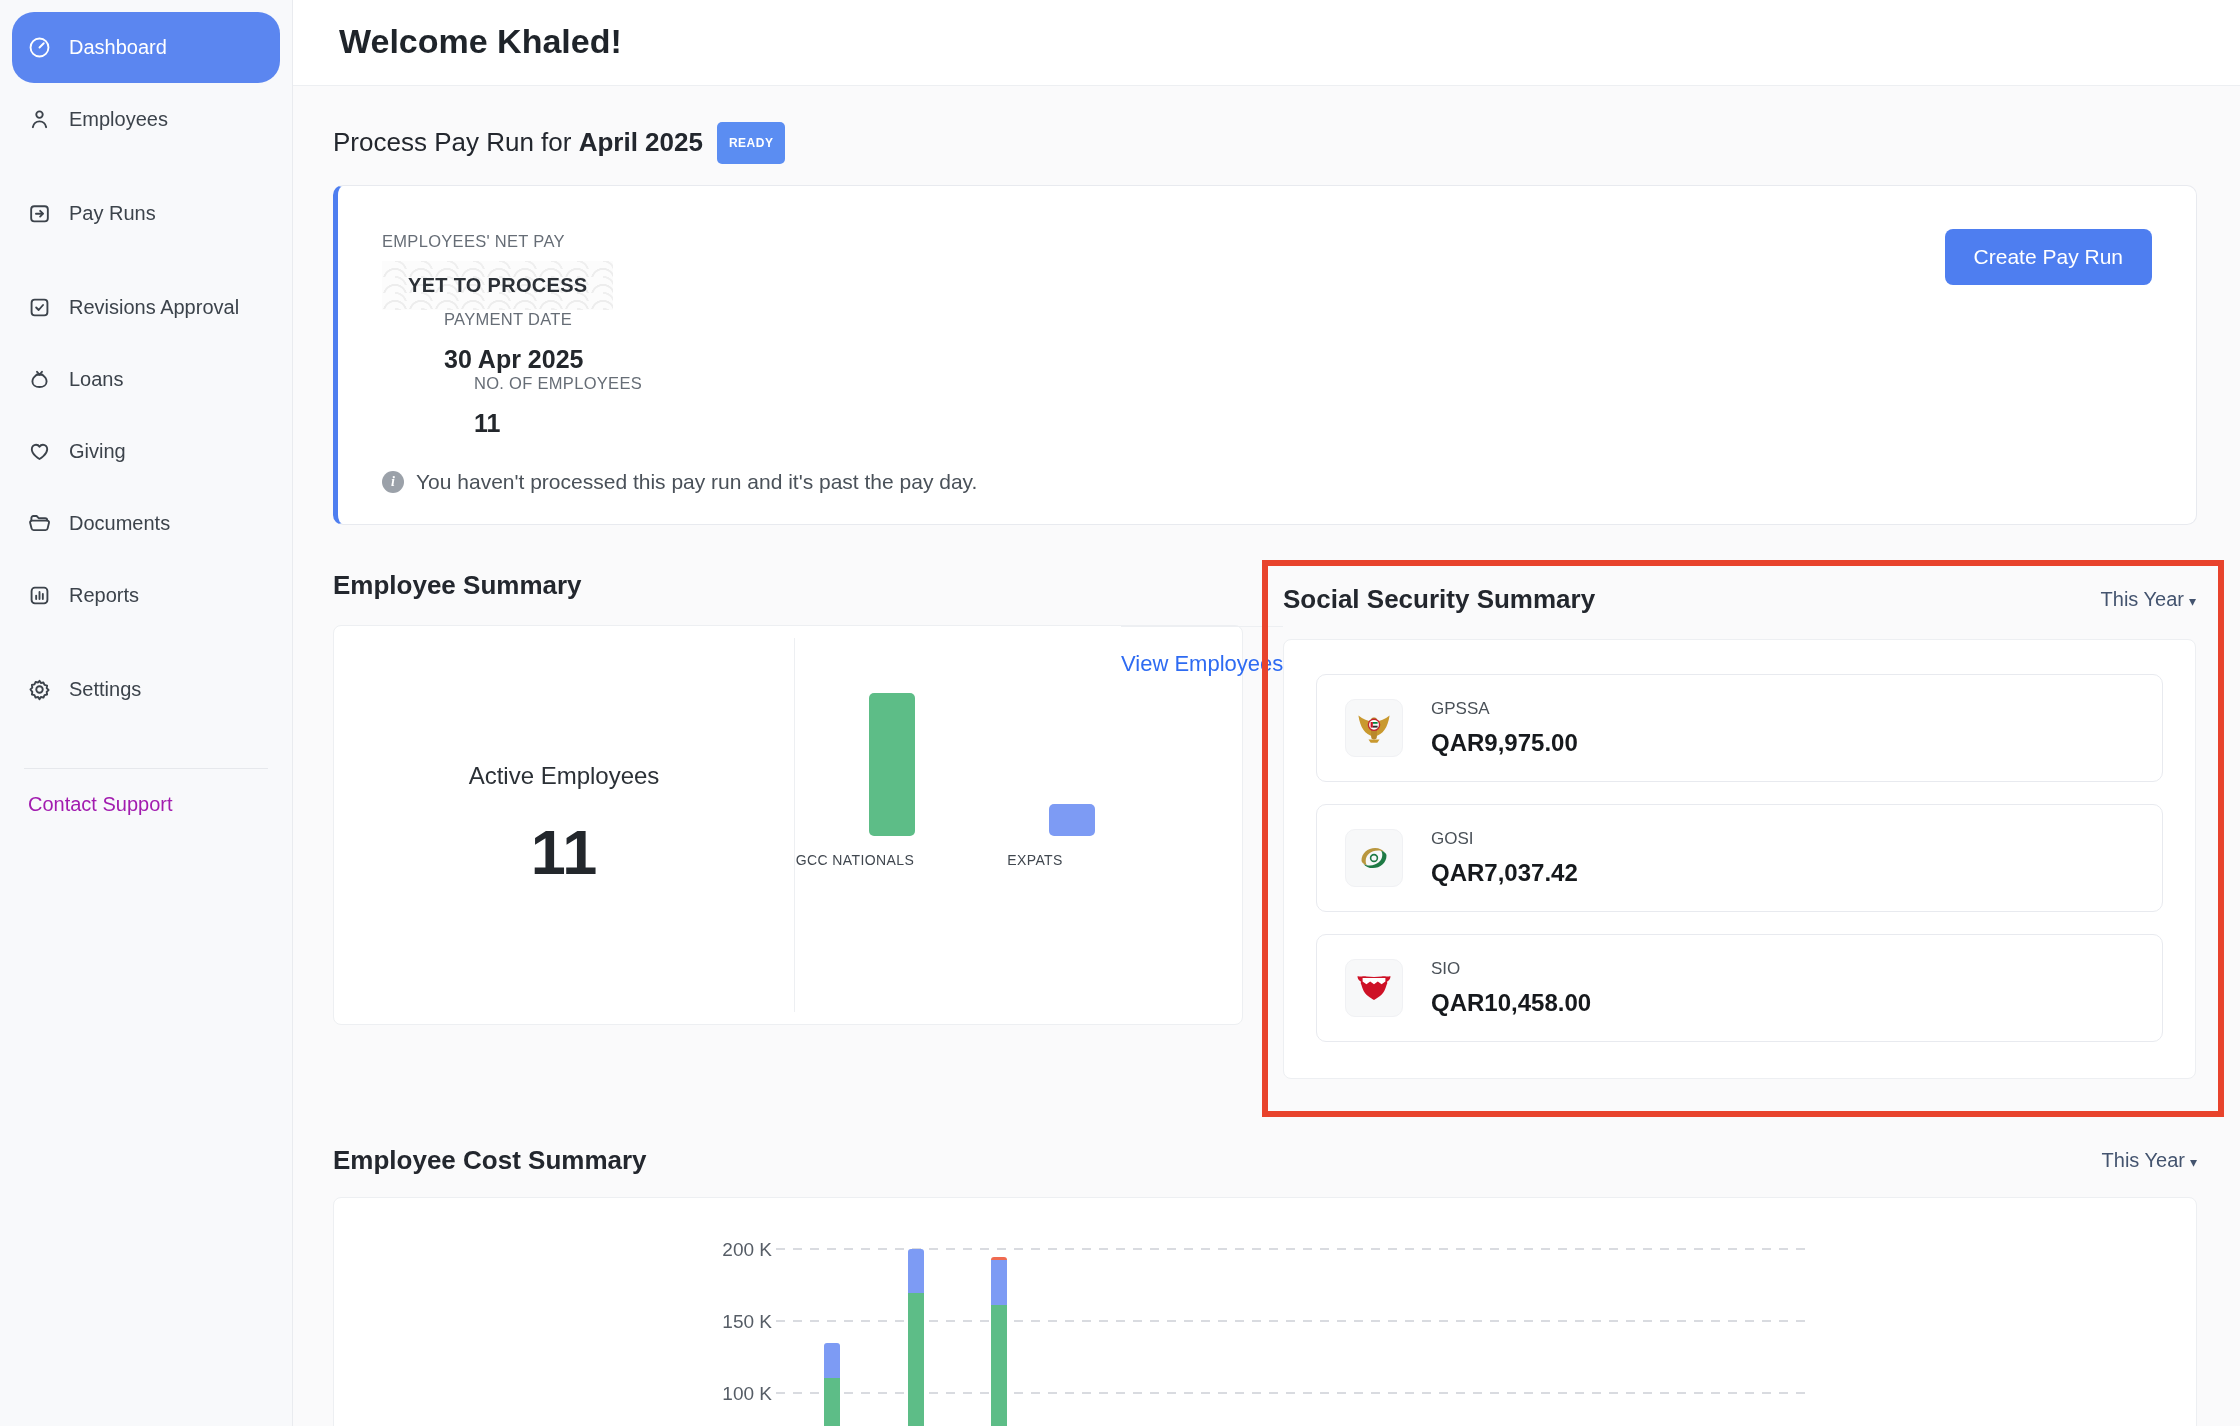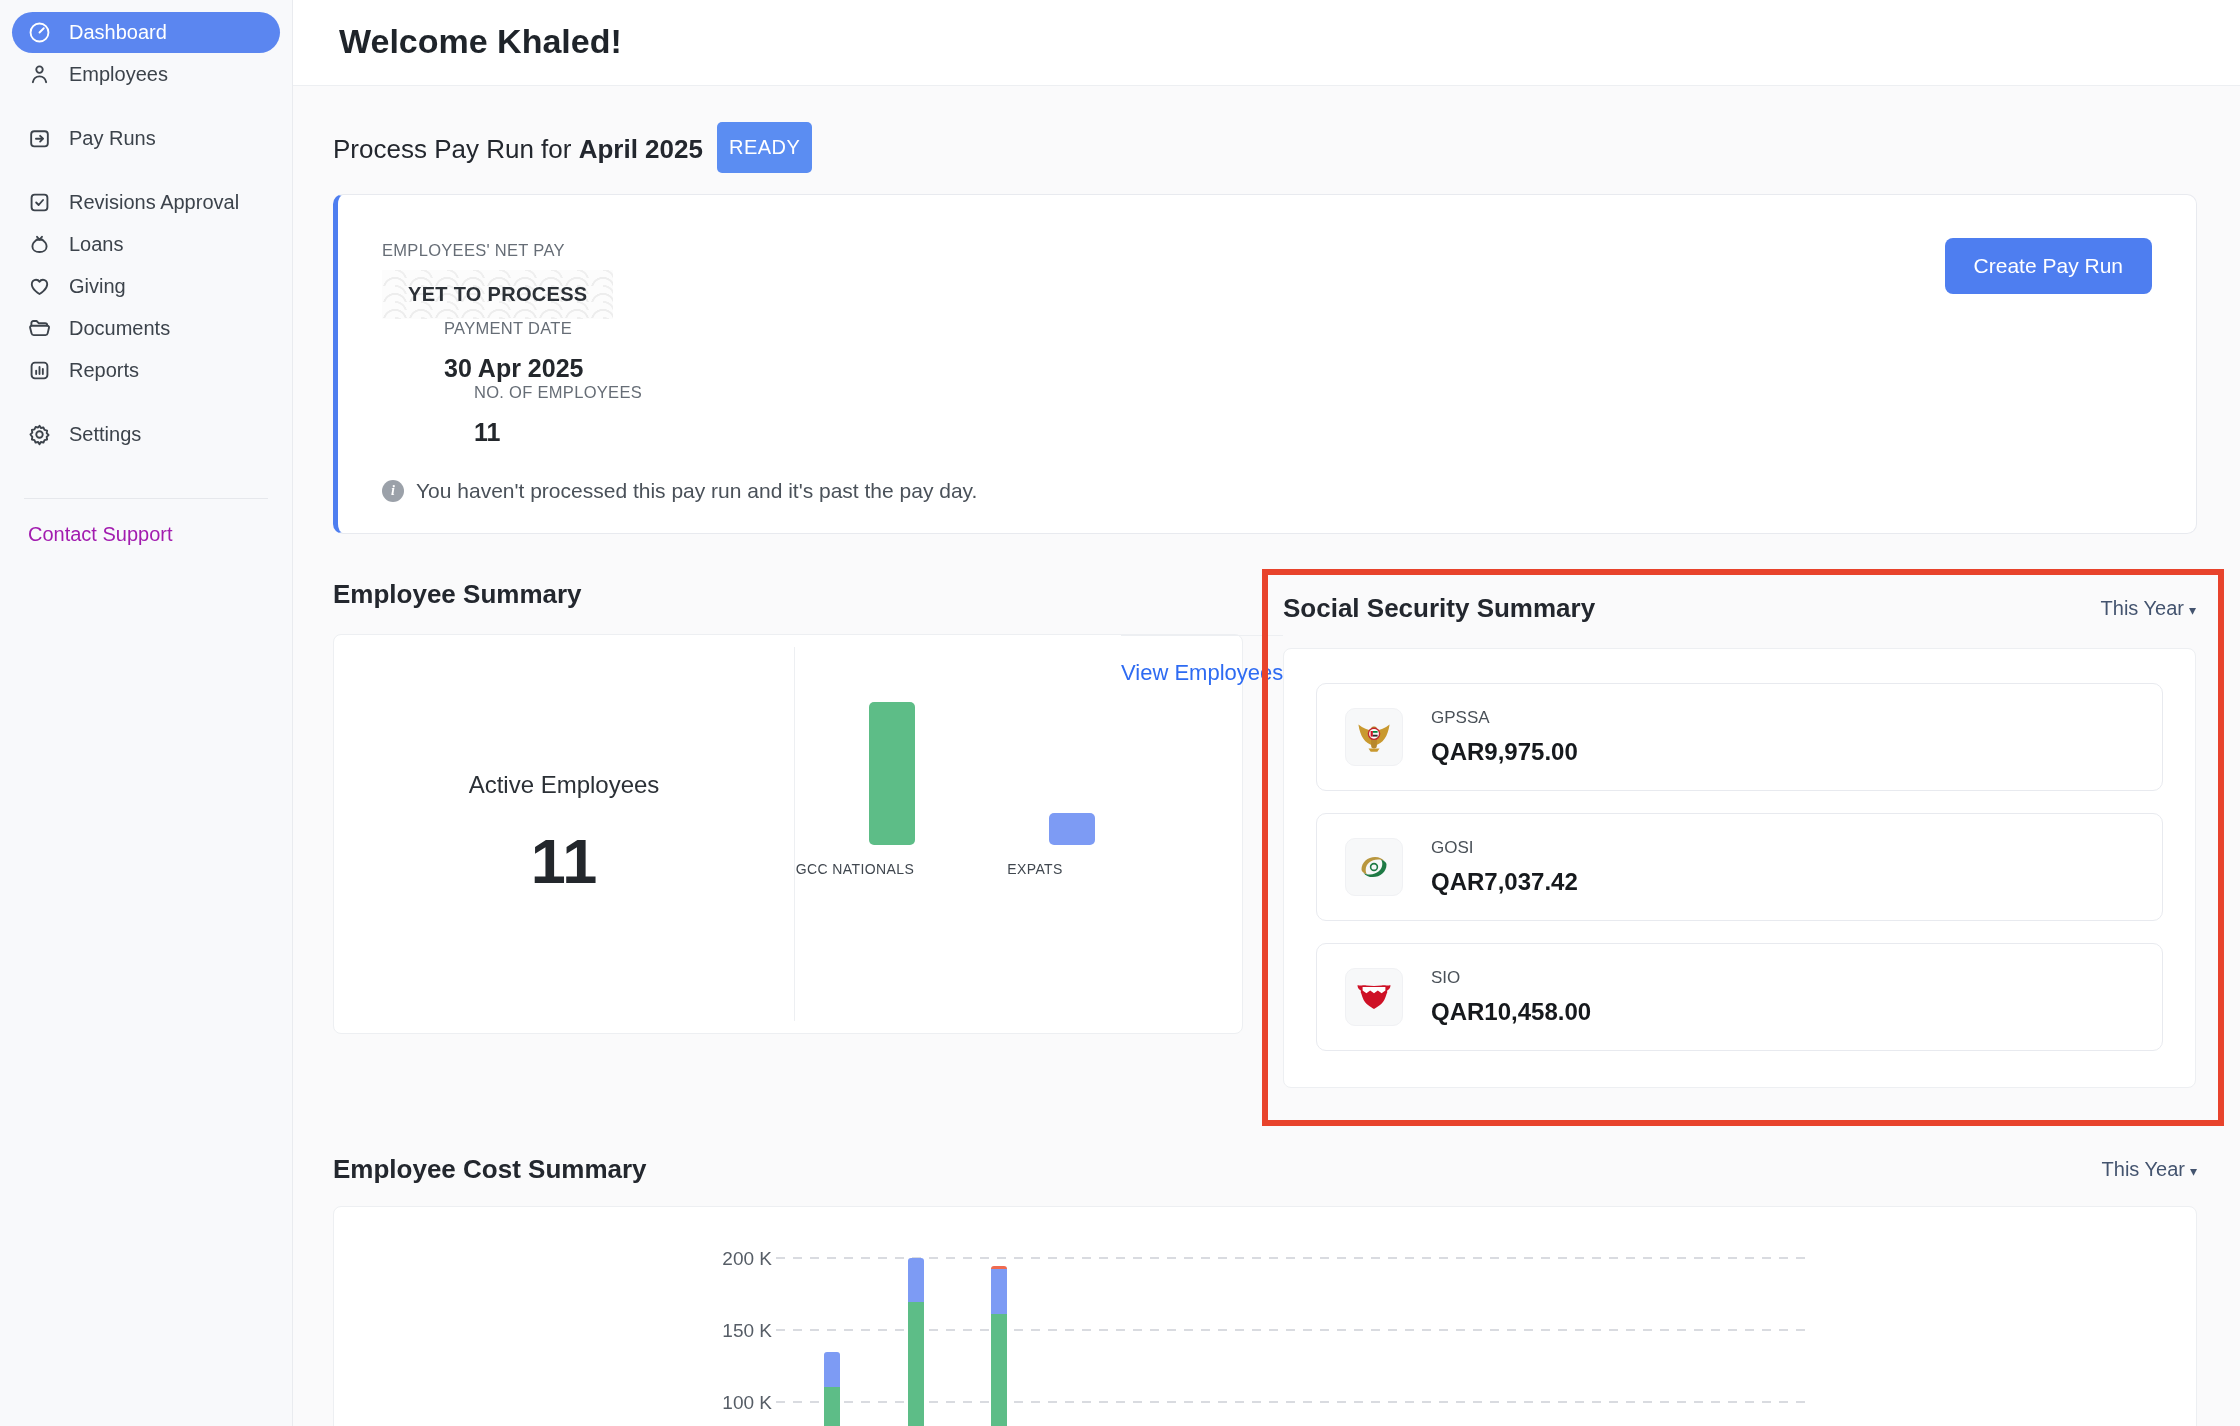--- a/index.html
+++ b/index.html
@@ -10,41 +10,41 @@
     display:flex; overflow:hidden;
   }
   
   .sidebar {
     width:293px; flex:none; background:#f8f9fb;
     border-right:1px solid #e9ebef; padding:12px 12px 0;
     display:flex; flex-direction:column;
   }
   .nav-item {
     display:flex; align-items:center; gap:17px;
-    padding:8px 15px; border-radius:22px;
+    padding:23px 15px; border-radius:22px;
     font-size:20px; color:#3c434b; cursor:pointer; margin-bottom:1px;
   }
   .nav-item svg { width:25px; height:25px; flex:none; }
   .nav-item.active { background:#5b86f0; color:#ffffff; font-weight:500; }
   .nav-gap { height:22px; flex:none; }
   .sidebar-divider { border-top:1px solid #e6e8ec; margin:42px 12px 0; }
   .support-link { padding:24px 16px; font-size:20px; color:#a21caf; cursor:pointer; }
 
   
   .main { flex:1; background:#fafafb; overflow:hidden; }
   .main-header { background:#ffffff; border-bottom:1px solid #edeff2; padding:22px 46px 24px; }
   .welcome { font-size:34px; font-weight:600; color:#1f242a; }
   .content { padding:0 43px 0 40px; }
 
   .section-title { font-size:26px; color:#23272e; font-weight:400; }
   .section-title b { font-weight:700; }
   .title-strong { font-size:26px; font-weight:700; color:#23272e; }
   .status-badge {
     display:inline-block; background:#5b8df2; color:#fff;
-    font-size:20px; font-weight:400; letter-spacing:.5px;
+    font-size:12px; font-weight:700; letter-spacing:.5px;
     padding:14px 12px; border-radius:5px; margin-left:14px; vertical-align:4px;
   }
   .filter {
     font-size:20px; color:#44546f; cursor:pointer; white-space:nowrap;
   }
   .filter .caret { font-size:14px; margin-left:5px; }
 
   
   .payrun-section { margin-top:36px; }
   .payrun-card {

